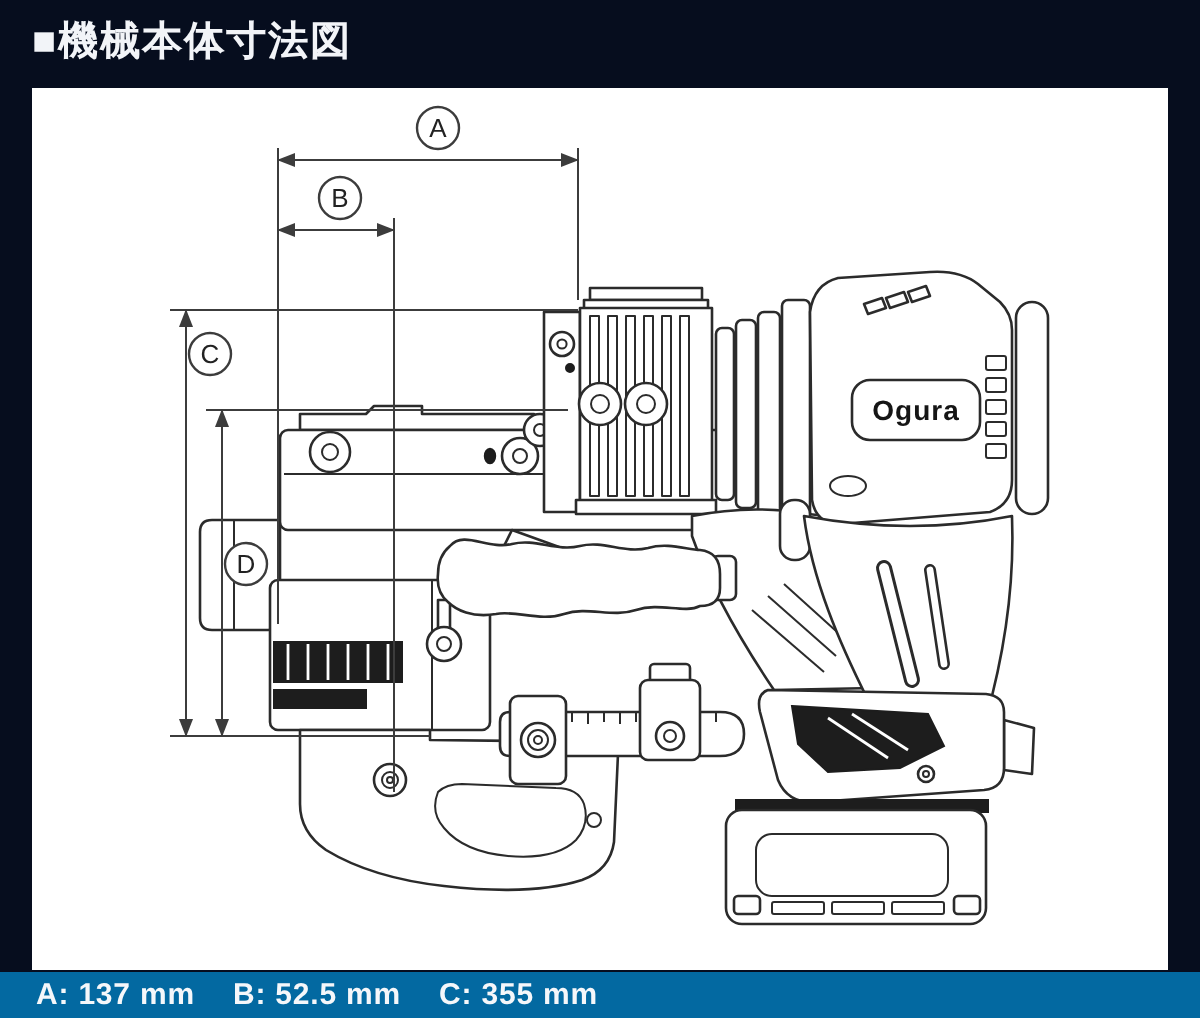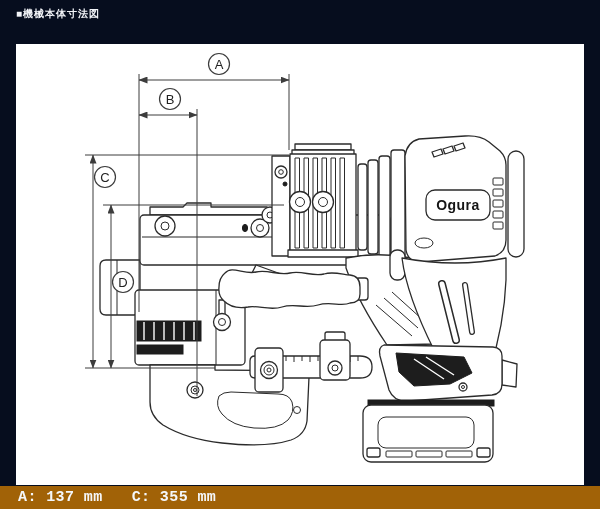--- a/index.html
+++ b/index.html
@@ -3,32 +3,31 @@
 <meta charset="utf-8">
 <style>
   * { margin:0; padding:0; box-sizing:border-box; }
   body { font-family:"Liberation Sans", sans-serif; }
   .stage{
     position:relative; width:600px; height:509px;
     background:#060d1e; overflow:hidden;
   }
   .hdr{
     position:absolute; left:16px; top:7px;
-    color:#f2f4f8; font-size:10px; font-weight:bold; letter-spacing:1px;
+    color:#f2f4f8; font-size:20px; font-weight:bold; letter-spacing:1px;
   }
   .panel{
     position:absolute; left:16px; top:44px; width:568px; height:441px;
     background:#ffffff;
   }
   .panel svg{ display:block; width:568px; height:441px; }
   .footer{
     position:absolute; left:0; top:486px; width:600px; height:23px;
-    background:#a16207; display:flex; align-items:center; gap:29px;
+    background:#0369a1; display:flex; align-items:center; gap:19px;
     padding-left:18px;
-    font-family:Liberation Mono, monospace;
   }
   .footer span{
     color:#f5f7fa; font-size:15px; font-weight:bold; letter-spacing:0.4px;
     white-space:nowrap;
   }
   
   .m  { fill:#ffffff; stroke:#2b2b2b; stroke-width:1.3; stroke-linejoin:round; }
   .mt { fill:none;    stroke:#2b2b2b; stroke-width:1;   stroke-linejoin:round; }
   .dk { fill:#1d1d1d; stroke:#1d1d1d; stroke-width:1; }
   .wt { stroke:#ffffff; stroke-width:1.4; }
@@ -242,16 +241,17 @@
           <line class="dim" x1="95" y1="161" x2="95" y2="324" marker-start="url(#arr)" marker-end="url(#arr)"></line>
           <circle class="dimc" cx="107" cy="238" r="10.5"></circle>
           <text class="dimt" x="107" y="242.5">D</text>
         </g>
       </g>
     </svg>
   </div>
 
   <div class="footer">
     <span>A: 137 mm</span>
+    <span>B: 52.5 mm</span>
     <span>C: 355 mm</span>
   </div>
 
 </div>
 
 </body></html>

